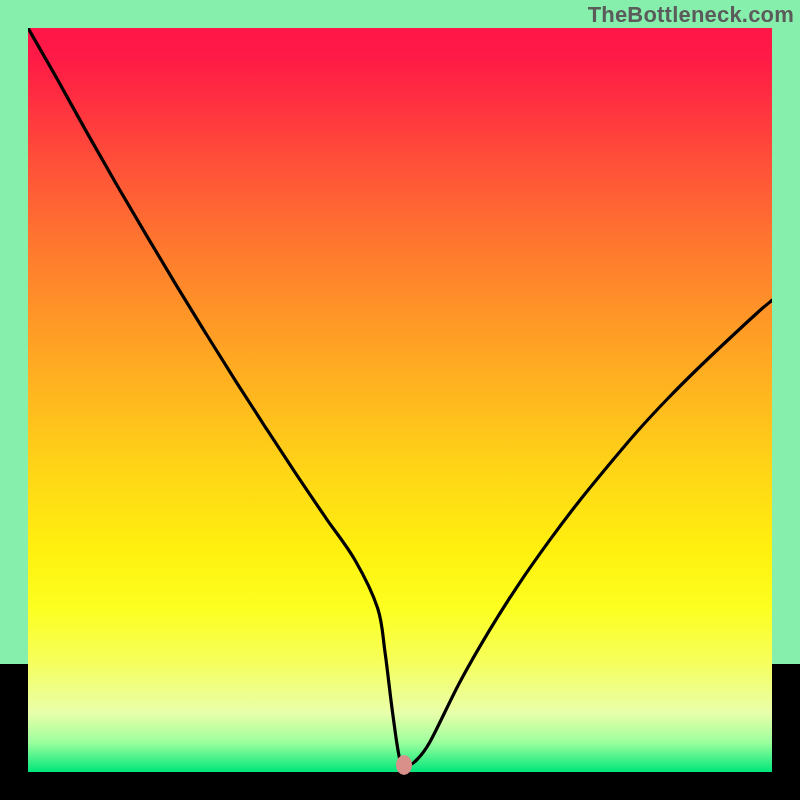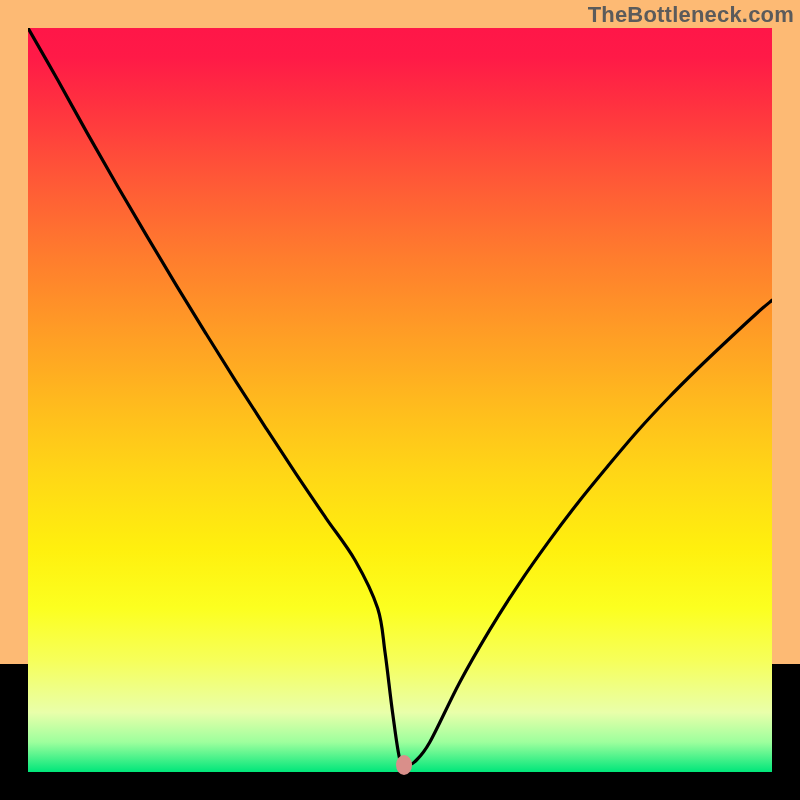--- a/index.html
+++ b/index.html
@@ -8,21 +8,21 @@
     width: 800px;
     height: 800px;
     background: #000;
     font-family: Arial, Helvetica, sans-serif;
     overflow: hidden;
   }
   .frame {
     position: relative;
     width: 800px;
     height: 664px;
-    background: #fdba74;
+    background: #86efac;
   }
   .watermark {
     position: absolute;
     top: 2px;
     right: 6px;
     color: #5b5b5b;
     font-size: 22px;
     font-weight: 600;
     letter-spacing: 0.2px;
   }

